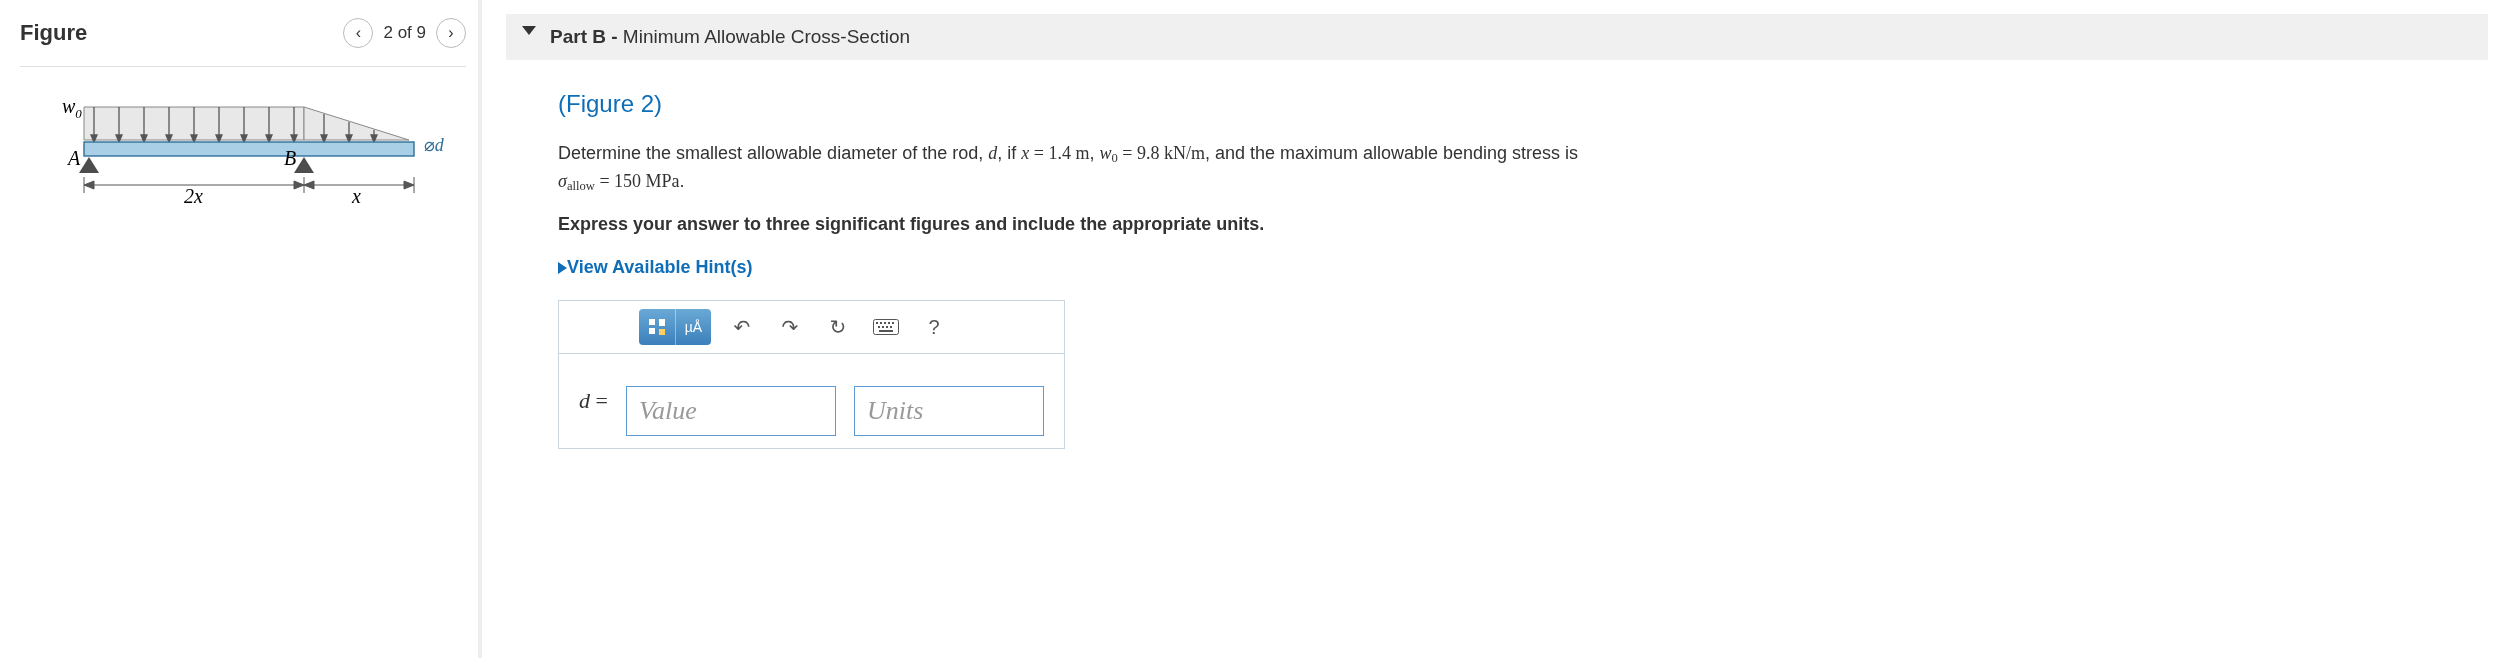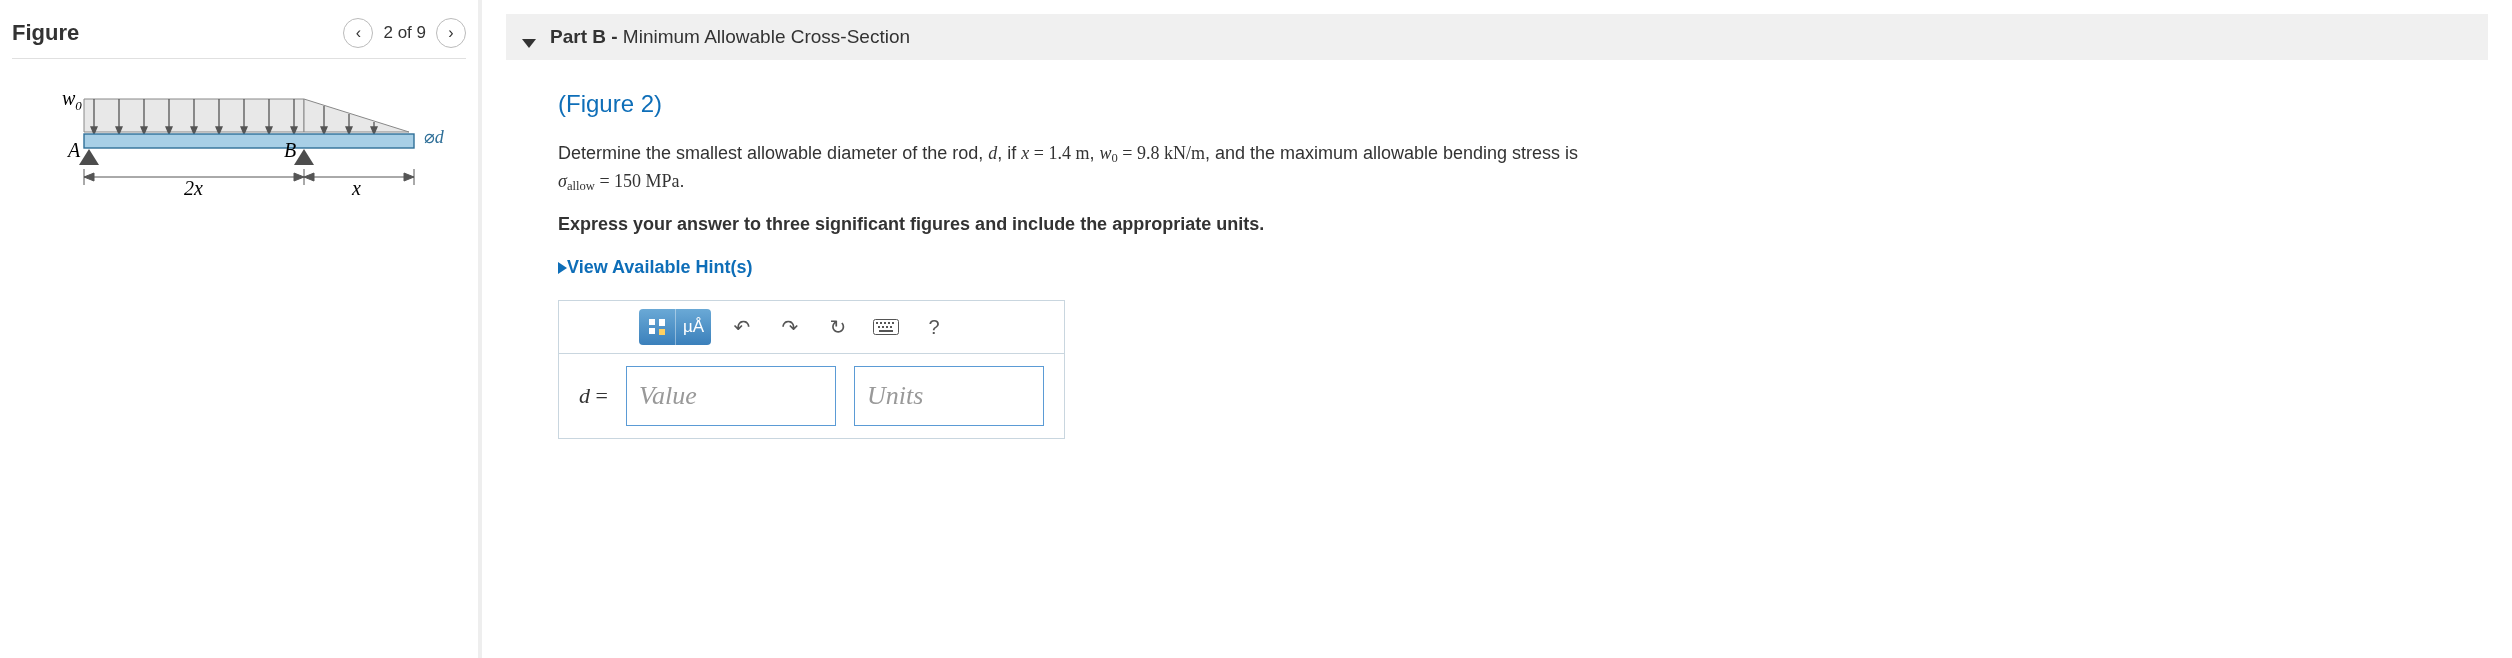--- a/index.html
+++ b/index.html
@@ -22,21 +22,22 @@
   
   .left-pane {
     width: 478px;
     padding: 18px 12px 0 12px;
   }
   .fig-header {
     display: flex;
     align-items: center;
     justify-content: space-between;
     border-bottom: 1px solid #e0e0e0;
-    padding-bottom: 10px;
+    padding-bottom: 18px;
+    margin-left: 8px;
   }
   .fig-title {
     font-size: 22px;
     font-weight: bold;
   }
   .fig-nav {
     display: flex;
     align-items: center;
     gap: 10px;
   }
@@ -72,21 +73,21 @@
 
   
   .right-pane {
     flex: 1;
     padding: 14px 24px;
   }
   .part-header {
     background: #f0f0f0;
     padding: 12px 16px;
     display: flex;
-    align-items: flex-end;
+    align-items: flex-start;
     gap: 14px;
     margin-bottom: 26px;
   }
   .collapse-icon {
     width: 0; height: 0;
     border-left: 7px solid transparent;
     border-right: 7px solid transparent;
     border-top: 9px solid #333;
     cursor: pointer;
   }
@@ -164,48 +165,49 @@
   .tb-grp {
     display: inline-flex;
     border-radius: 4px;
     overflow: hidden;
     background: linear-gradient(#6aa9d6,#3b80bb);
     color: #fff;
   }
   .tb-grp-cell {
     width: 36px; height: 36px;
     display:inline-flex; align-items:center; justify-content:center;
-    font-size: 17px;
+    font-size: 14px;
     cursor:pointer;
   }
   .tb-grp-cell + .tb-grp-cell { border-left: 1px solid rgba(255,255,255,.4); }
 
   .inputs-row {
     padding: 12px 20px 12px 20px;
     display: flex;
     align-items: center;
     gap: 18px;
   }
   .eq-label {
     font-family: 'Times New Roman', serif;
     font-style: italic;
     font-size: 22px;
     white-space: nowrap;
   }
   .field {
     border: 1px solid #5b9bd5;
-    height: 60px;
+    height: 50px;
     display: flex;
     align-items: center;
     padding: 0 12px;
     color: #999;
     font-family: 'Times New Roman', serif;
     font-style: italic;
     font-size: 26px;
     background: #fff;
+    margin-top: 20px;
   }
   .field.value { width: 210px; }
   .field.units { width: 190px; }
 </style>
 </head>
 <body>
 
 <div class="layout">
 
   <div class="left-pane">

